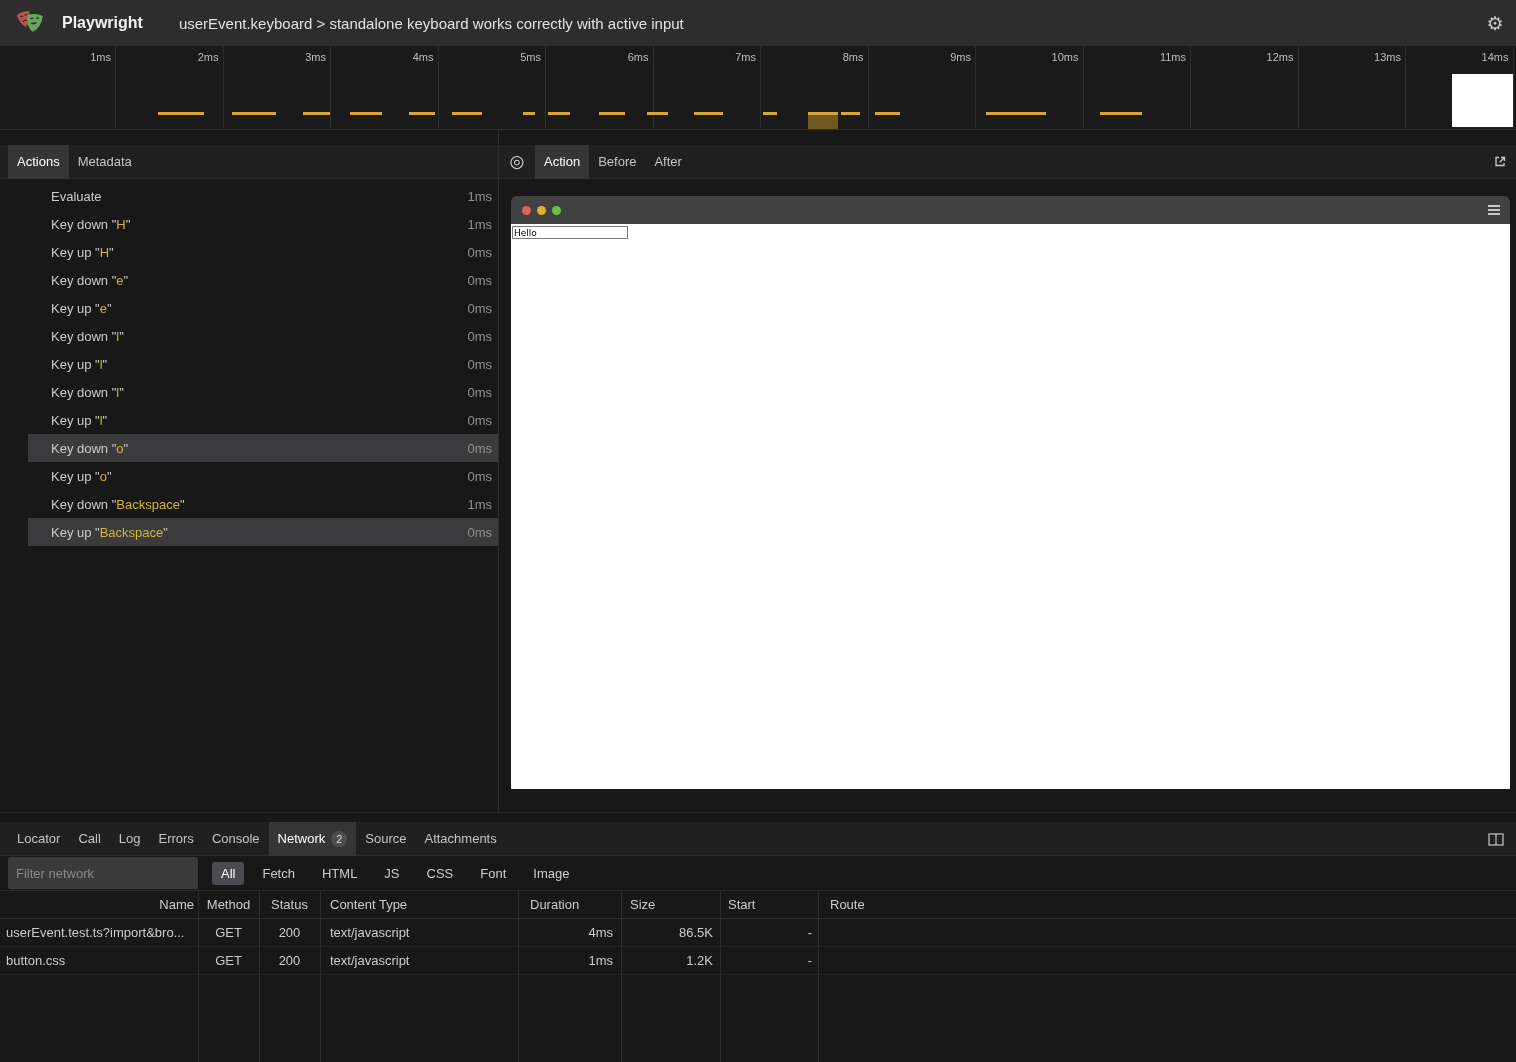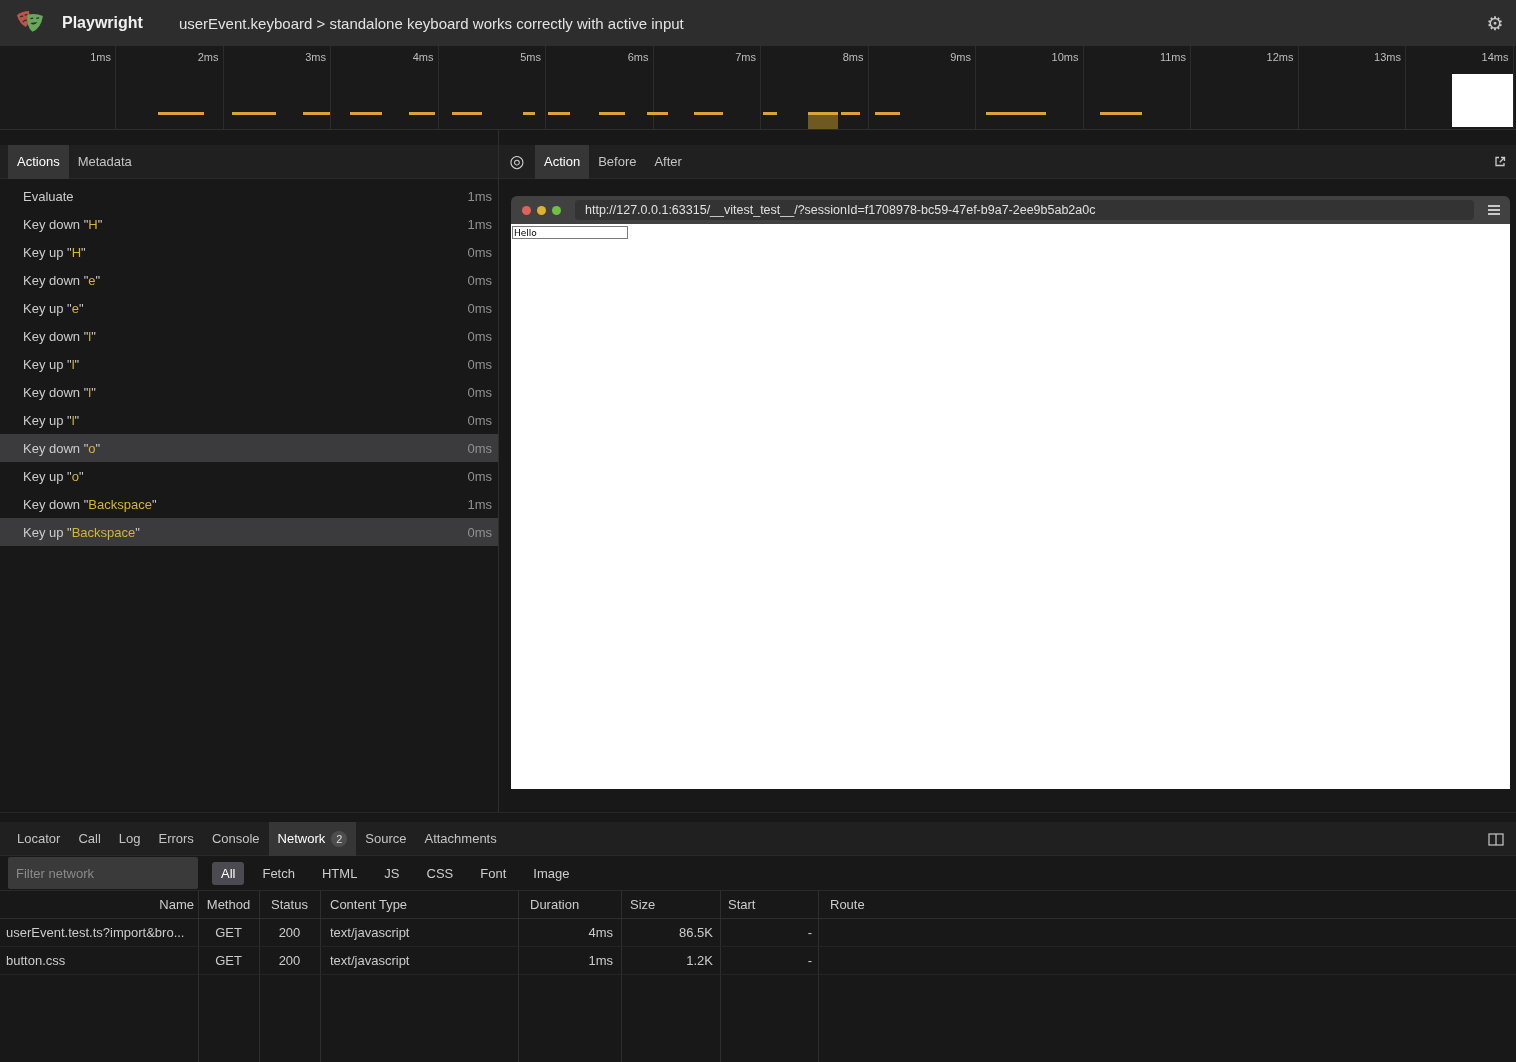--- a/index.html
+++ b/index.html
@@ -35,21 +35,21 @@
   
   .tabstrip {
     display:flex; align-items:center; height:34px;
     background:#202020; border-bottom:1px solid #2a2a2a; padding-left:8px;margin-top:15px;
   }
   .tab { height:34px; line-height:34px; padding:0 9px; color:#c4c4c4; cursor:pointer; white-space:nowrap; }
   .tab.selected { background:#363636; color:#ffffff; }
   
   #left-panel { position:absolute; left:0; top:130px; width:498px; height:682px; background:#181818; }
   #action-list { padding-top:3px; }
-  .action-row { display:flex; align-items:center; height:28px; padding:0 6px 0 23px; cursor:pointer; }
+  .action-row { display:flex; align-items:center; height:28px; padding:0 6px 0 23px; cursor:pointer;margin-left:28px; }
   .action-row.hl { background:#3b3b3e; }
   .t-key { color:#d6b438; }
   .action-dur { margin-left:auto; color:#909090; }
   
   #right-panel {
     position:absolute; left:498px; top:130px; width:1018px; height:682px;
     background:#181818; border-left:1px solid #2e2e2e;
   }
   #right-tabs { padding-left:6px; }
   #pick-locator-btn {
@@ -257,21 +257,20 @@
         <path d="M8 3.5 h3.5 V7"></path>
         <path d="M11.2 3.8 L6.8 8.2"></path>
       </svg>
     </button>
   </div>
   <div id="snapshot">
     <div id="browser-chrome">
       <span class="traffic" id="dot-red" style="background: rgb(224, 98, 90);"></span>
       <span class="traffic" id="dot-yellow" style="background: rgb(220, 178, 46);"></span>
       <span class="traffic" id="dot-green" style="background: rgb(111, 192, 67);"></span>
-      <span id="url-pill">http://127.0.0.1:63315/__vitest_test__/?sessionId=f1708978-bc59-47ef-b9a7-2ee9b5ab2a0c</span>
       <span id="chrome-menu">
         <svg width="14" height="12" viewBox="0 0 14 12" stroke="#c9c9c9" stroke-width="1.8">
           <path d="M1 2 h12 M1 6 h12 M1 10 h12"></path>
         </svg>
       </span>
     </div>
     <div id="page-white">
       <input id="page-input" readonly="" value="Hello" style="">
     </div>
   </div>

